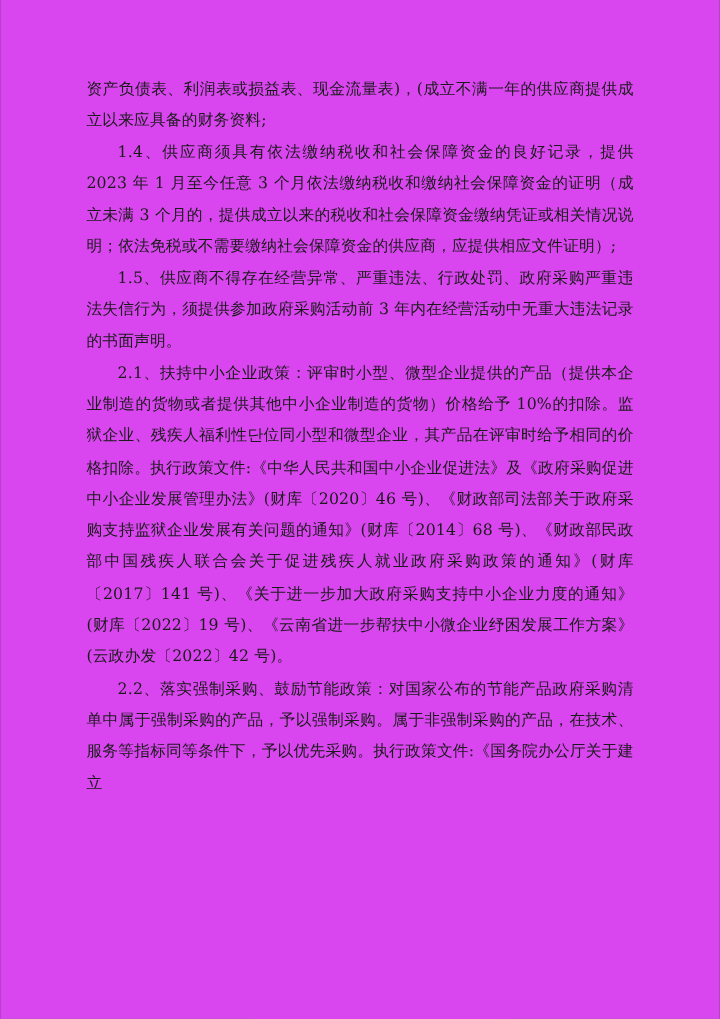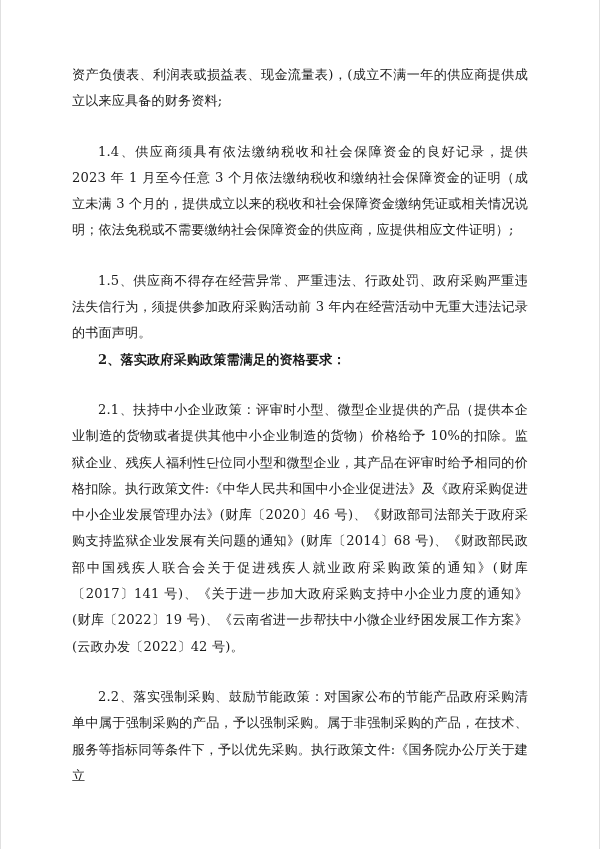--- a/index.html
+++ b/index.html
@@ -10,21 +10,21 @@
   body {
     width: 600px;
     height: 849px;
     overflow: hidden;
     font-family: "DejaVu Sans", sans-serif;
   }
   .page {
     position: relative;
     width: 600px;
     height: 849px;
-    background: #ffffff;
+    background: #d946ef;
     box-sizing: border-box;
   }
   .page-inner {
     position: absolute;
     left: 72px;
     top: 62px;
     width: 456px;
     height: 740px;
   }
   .doc-body {
@@ -36,21 +36,20 @@
     text-justify: inter-ideograph;
     letter-spacing: 0.15px;
   }
   p.para {
     margin: 0;
     padding: 0;
     text-indent: 0;
   }
   p.indent2 {
     text-indent: 26px;
-    margin-top: 24px;
   }
   p.heading {
     text-indent: 26px;
     font-weight: bold;
   }
   .page-edge-left,
   .page-edge-right {
     position: absolute;
     top: 0;
     width: 1px;
@@ -64,18 +63,17 @@
 <body>
 
 <div class="page">
   <div class="page-edge-left"></div>
   <div class="page-edge-right"></div>
   <div class="page-inner">
     <div class="doc-body">
       <p class="para">资产负债表、利润表或损益表、现金流量表)，(成立不满一年的供应商提供成立以来应具备的财务资料;</p>
       <p class="para indent2">1.4、供应商须具有依法缴纳税收和社会保障资金的良好记录，提供 2023 年 1 月至今任意 3 个月依法缴纳税收和缴纳社会保障资金的证明（成立未满 3 个月的，提供成立以来的税收和社会保障资金缴纳凭证或相关情况说明；依法免税或不需要缴纳社会保障资金的供应商，应提供相应文件证明）;</p>
       <p class="para indent2">1.5、供应商不得存在经营异常、严重违法、行政处罚、政府采购严重违法失信行为，须提供参加政府采购活动前 3 年内在经营活动中无重大违法记录的书面声明。</p>
-      <p class="para heading">2、落实政府采购政策需满足的资格要求：</p>
       <p class="para indent2">2.1、扶持中小企业政策：评审时小型、微型企业提供的产品（提供本企业制造的货物或者提供其他中小企业制造的货物）价格给予 10%的扣除。监狱企业、残疾人福利性단位同小型和微型企业，其产品在评审时给予相同的价格扣除。执行政策文件:《中华人民共和国中小企业促进法》及《政府采购促进中小企业发展管理办法》(财库〔2020〕46 号)、《财政部司法部关于政府采购支持监狱企业发展有关问题的通知》(财库〔2014〕68 号)、《财政部民政部中国残疾人联合会关于促进残疾人就业政府采购政策的通知》(财库〔2017〕141 号)、《关于进一步加大政府采购支持中小企业力度的通知》(财库〔2022〕19 号)、《云南省进一步帮扶中小微企业纾困发展工作方案》(云政办发〔2022〕42 号)。</p>
       <p class="para indent2">2.2、落实强制采购、鼓励节能政策：对国家公布的节能产品政府采购清单中属于强制采购的产品，予以强制采购。属于非强制采购的产品，在技术、服务等指标同等条件下，予以优先采购。执行政策文件:《国务院办公厅关于建立</p>
     </div>
   </div>
 </div>
 
 </body></html>

